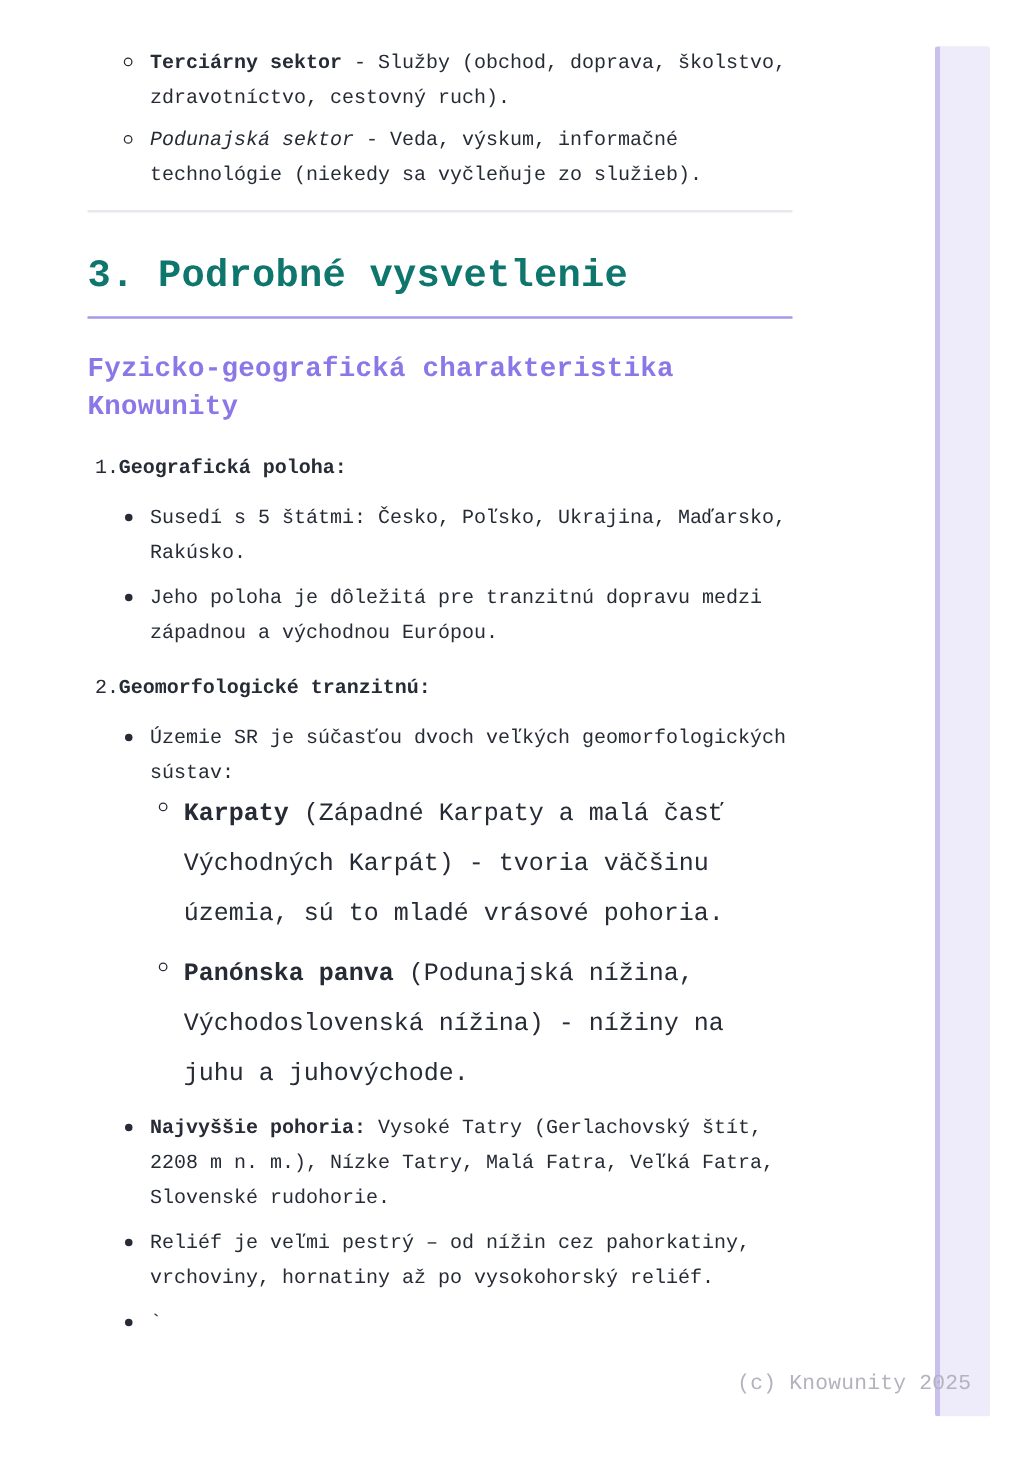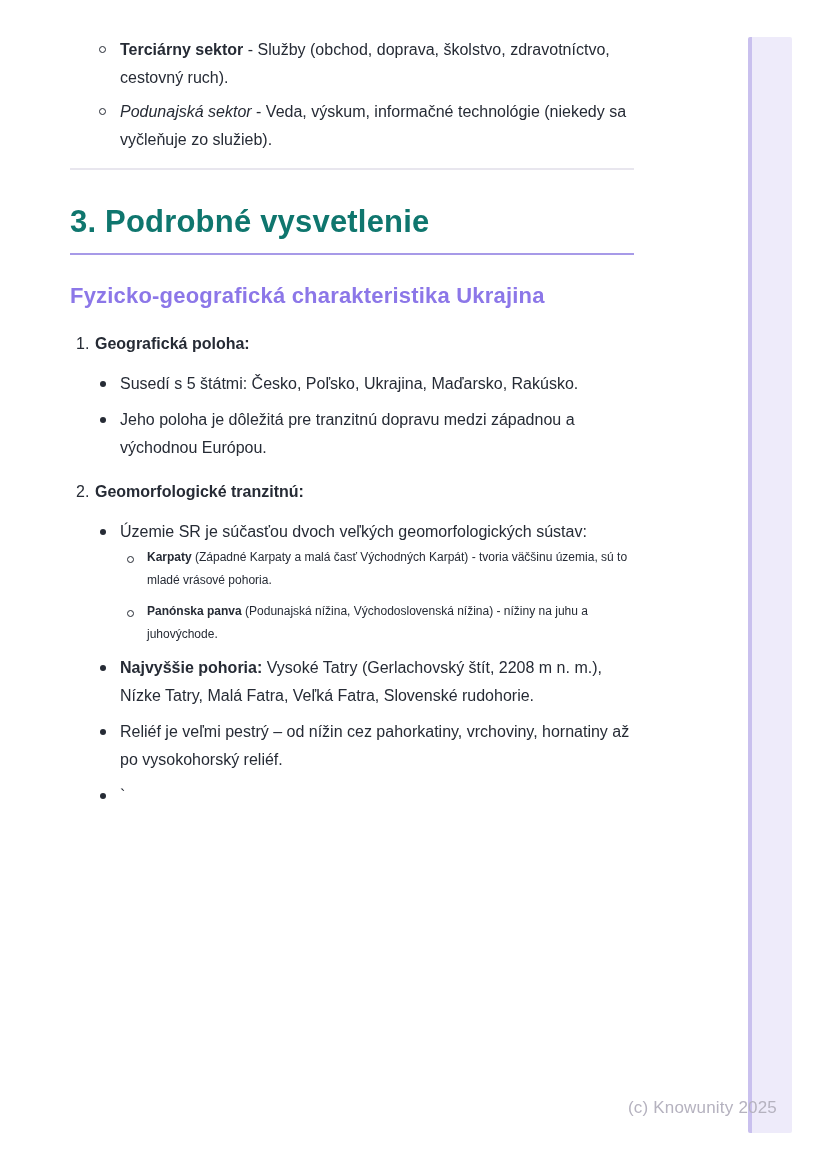--- a/index.html
+++ b/index.html
@@ -1,21 +1,21 @@
 <!DOCTYPE html>
 <html lang="sk"><head>
 <meta charset="utf-8">
 <style>
   html, body { margin: 0; padding: 0; background: #ffffff; }
   .page {
     position: relative;
     width: 828px;
     height: 1171px;
     background: #ffffff;
-    font-family: Liberation Sans, sans-serif;
+    font-family: Liberation Mono, monospace;
     color: #262b35;
     overflow: hidden;
     border-radius: 29px;
   }
   .content {
     position: absolute;
     top: 36px;
     left: 70px;
     width: 564px;
   }
@@ -96,22 +96,22 @@
     left: 30px; top: 11px;
     width: 6px; height: 6px;
     background: #262b35;
     border-radius: 50%;
   }
 
   ul.circle-sub { list-style: none; margin: 0; padding: 0; }
   ul.circle-sub > li {
     position: relative;
     padding-left: 27px;
-    font-size: 12px;
-    line-height: 23px;
+    font-size: 20px;
+    line-height: 40px;
   }
   ul.circle-sub > li + li { margin-top: 8px; }
   ul.circle-sub > li::before {
     content: "";
     position: absolute;
     left: 7px; top: 10px;
     width: 5px; height: 5px;
     border: 1.6px solid #262b35;
     border-radius: 50%;
   }
@@ -151,21 +151,21 @@
       </li>
       <li>
         <span class="i">Podunajská sektor</span><span> - Veda, výskum, informačné technológie (niekedy sa vyčleňuje zo služieb).</span>
       </li>
     </ul>
 
     <hr class="divider">
 
     <h1 class="doc-h1">3. Podrobné vysvetlenie</h1>
 
-    <h2 class="doc-h2">Fyzicko-geografická charakteristika Ukrajina</h2>
+    <h2 class="doc-h2">Fyzicko-geografická charakteristika Knowunity</h2>
 
     <ol class="sections">
 
       <li class="section">
         <div class="section-label">
           <span class="num">1.</span><span class="b">Geografická poloha:</span>
         </div>
         <ul class="disc">
           <li>Susedí s 5 štátmi: Česko, Poľsko, Ukrajina, Maďarsko, Rakúsko.</li>
           <li>Jeho poloha je dôležitá pre tranzitnú dopravu medzi západnou a východnou Európou.</li>

